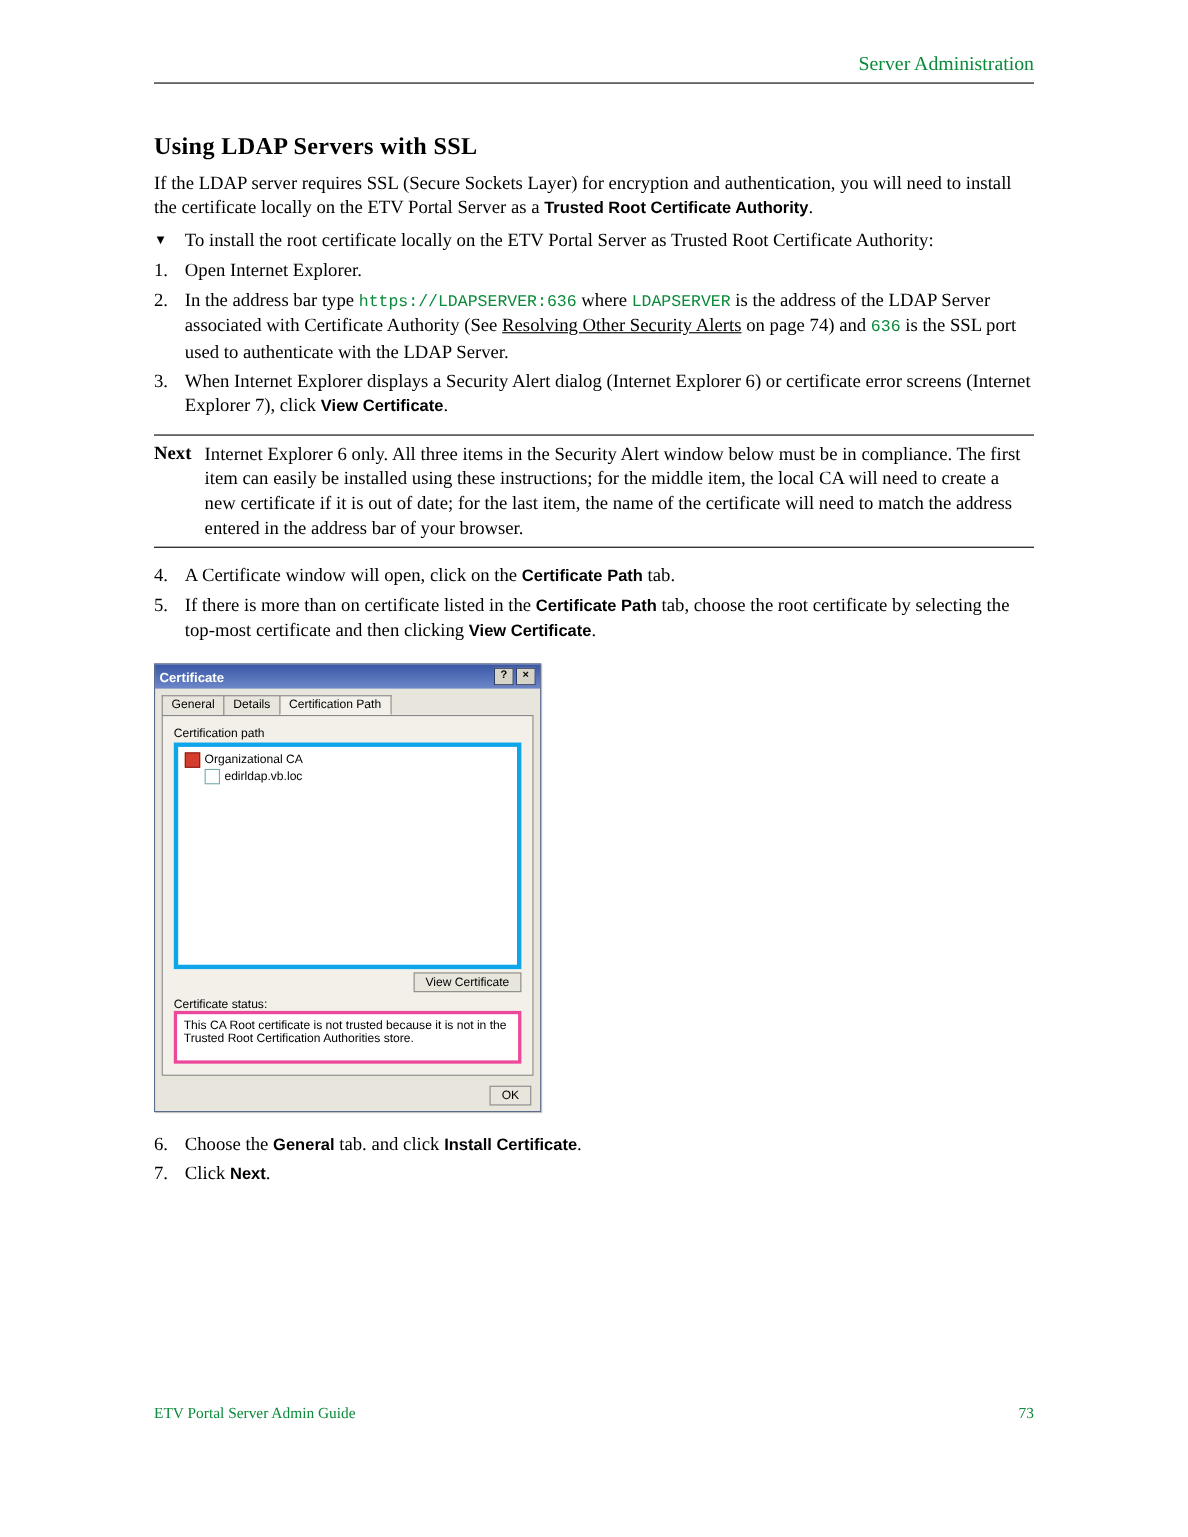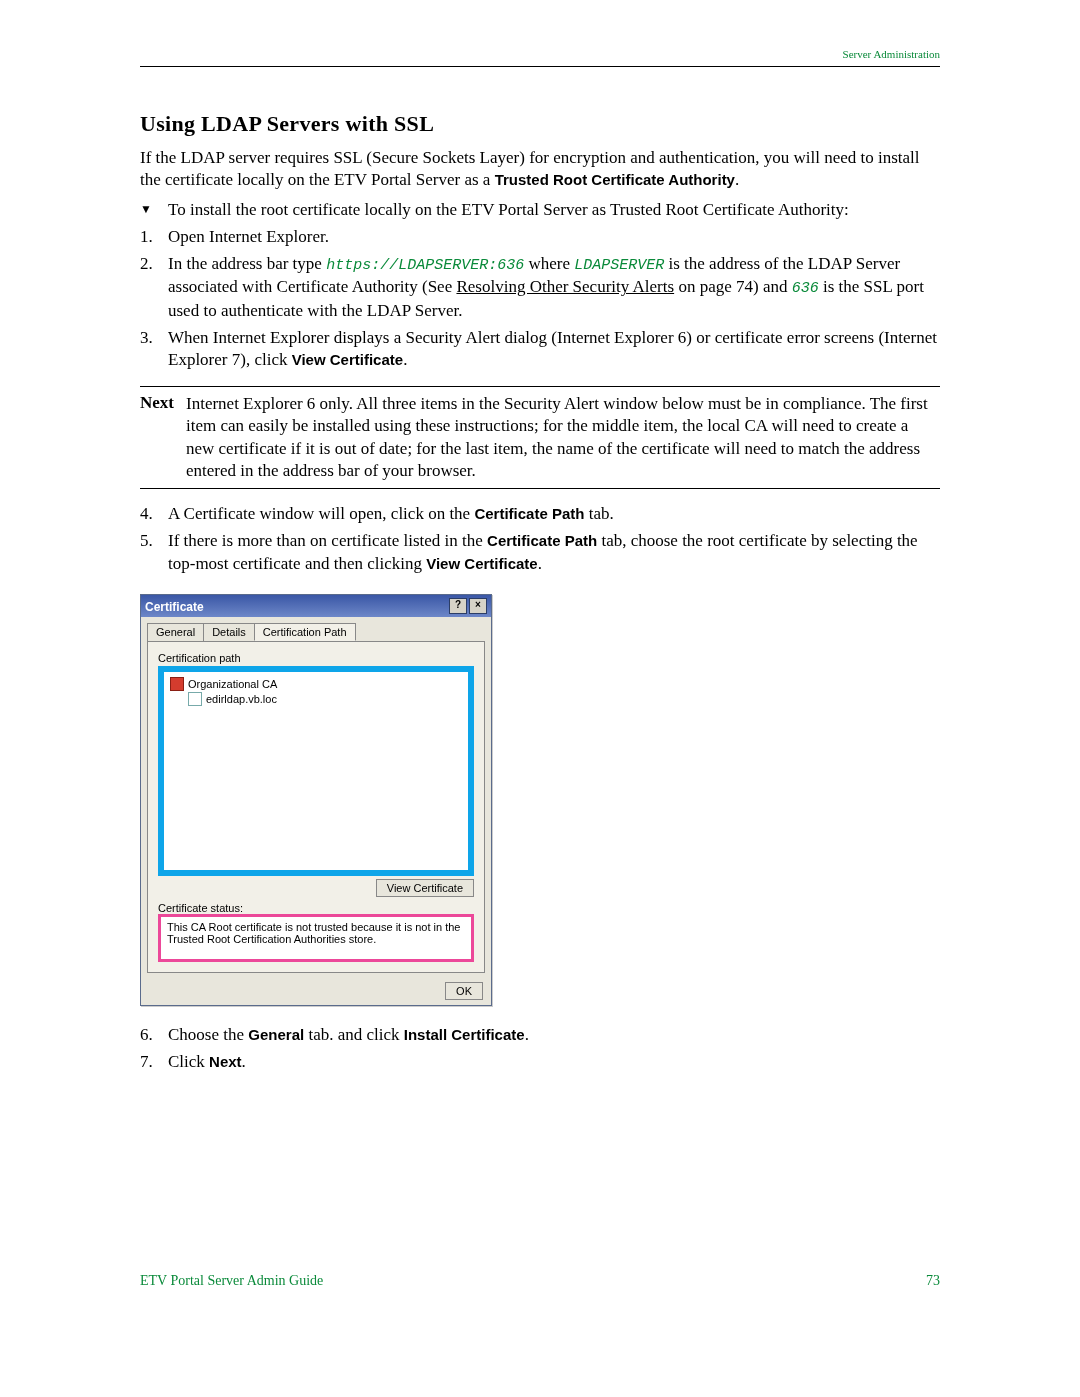--- a/index.html
+++ b/index.html
@@ -10,21 +10,21 @@
     color: #000;
     background: #fff;
     width: 1080px;
   }
   .page {
     padding: 48px 140px 40px 140px;
   }
   .header-right {
     text-align: right;
     color: #0a8a3a;
-    font-size: 11px;
+    font-size: 18px;
     padding-bottom: 6px;
     border-bottom: 1px solid #000;
     margin-bottom: 44px;
   }
   h2.section-title {
     font-family: "Times New Roman", Garamond, serif;
     font-size: 22px;
     font-weight: bold;
     margin: 0 0 10px 0;
     letter-spacing: 0.3px;
@@ -51,21 +51,20 @@
   .step-list li .marker {
     flex: 0 0 28px;
     text-align: left;
   }
   .step-list li .body { flex: 1; }
   .marker.triangle { font-size: 12px; line-height: 1.8; }
   .mono {
     font-family: "Courier New", monospace;
     color: #0a8a3a;
     font-size: 15px;
-    font-style: italic;
   }
   .link-underline { text-decoration: underline; }
 
   .note-block {
     border-top: 1px solid #000;
     border-bottom: 1px solid #000;
     margin: 14px 0;
     padding: 6px 0;
   }
   .note-block .note-row { display: flex; }
@@ -126,21 +125,21 @@
     border-bottom: 1px solid #f2f0e8;
   }
   .dlg-tabpanel {
     margin: 0 6px 6px 6px;
     border: 1px solid #888;
     background: #f2f0e8;
     padding: 10px 10px 10px 10px;
   }
   .dlg-group-label { margin-bottom: 2px; }
   .dlg-treebox {
-    border: 6px solid #0ea5e9;
+    border: 4px solid #0ea5e9;
     background: #fff;
     height: 190px;
     padding: 4px 6px;
     overflow: hidden;
   }
   .tree-row { display: flex; align-items: center; gap: 4px; margin: 1px 0; }
   .tree-indent { padding-left: 18px; }
   .cert-ico {
     width: 12px; height: 12px;
     display: inline-block;

